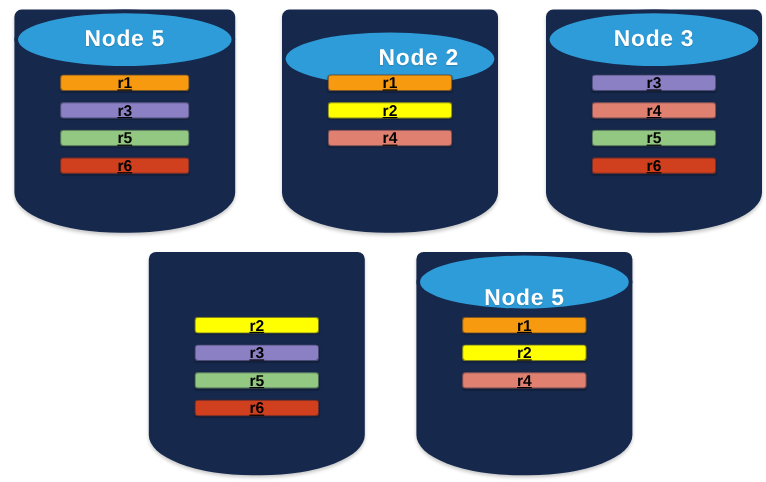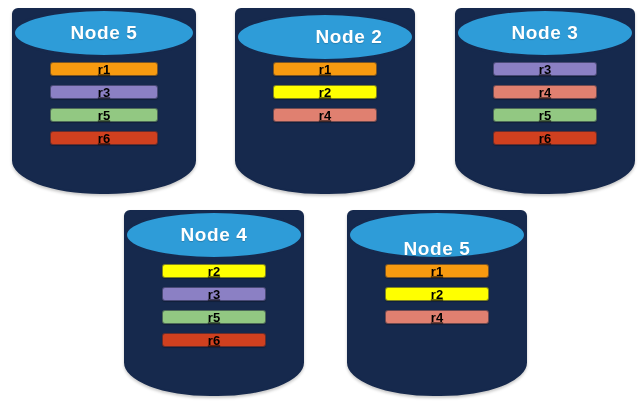--- a/index.html
+++ b/index.html
@@ -115,21 +115,21 @@
         <div class="bar" style="background: rgb(146, 200, 130); width: 108px; height: 14px; margin-bottom: 9px; font-size: 13px;">
           <span class="bar-label">r5</span>
         </div>
         <div class="bar" style="background: rgb(208, 64, 31); width: 108px; height: 14px; margin-bottom: 0px; font-size: 13px;">
           <span class="bar-label">r6</span>
         </div>
       </div>
     </div>
     <div class="node" style="left: 235px; top: 8px; width: 180px; height: 186px;">
       <div class="node-body"></div>
-      <div class="node-top" style="height: 50px; top: 4px; padding-left: 48px;">
+      <div class="node-top" style="height: 50px; top: 16px; padding-left: 48px;">
         <div class="node-label" style="font-size: 19px;">Node  2</div>
       </div>
       <div class="bars" style="top: 54px;">
         <div class="bar" style="background: rgb(247, 154, 16); width: 104px; height: 14px; margin-bottom: 9px; font-size: 13px;">
           <span class="bar-label">r1</span>
         </div>
         <div class="bar" style="background: rgb(255, 255, 0); width: 104px; height: 14px; margin-bottom: 9px; font-size: 13px;">
           <span class="bar-label">r2</span>
         </div>
         <div class="bar" style="background: rgb(224, 128, 112); width: 104px; height: 14px; margin-bottom: 0px; font-size: 13px;">
@@ -152,23 +152,20 @@
         <div class="bar" style="background: rgb(146, 200, 130); width: 104px; height: 14px; margin-bottom: 9px; font-size: 13px;">
           <span class="bar-label">r5</span>
         </div>
         <div class="bar" style="background: rgb(208, 64, 31); width: 104px; height: 14px; margin-bottom: 0px; font-size: 13px;">
           <span class="bar-label">r6</span>
         </div>
       </div>
     </div>
     <div class="node" style="left: 124px; top: 210px; width: 180px; height: 186px;">
       <div class="node-body"></div>
-      <div class="node-top" style="height: 50px; top: 0px;">
-        <div class="node-label" style="font-size: 19px;">Node  4</div>
-      </div>
       <div class="bars" style="top: 54px;">
         <div class="bar" style="background: rgb(255, 255, 0); width: 104px; height: 14px; margin-bottom: 9px; font-size: 13px;">
           <span class="bar-label">r2</span>
         </div>
         <div class="bar" style="background: rgb(139, 128, 196); width: 104px; height: 14px; margin-bottom: 9px; font-size: 13px;">
           <span class="bar-label">r3</span>
         </div>
         <div class="bar" style="background: rgb(146, 200, 130); width: 104px; height: 14px; margin-bottom: 9px; font-size: 13px;">
           <span class="bar-label">r5</span>
         </div>

